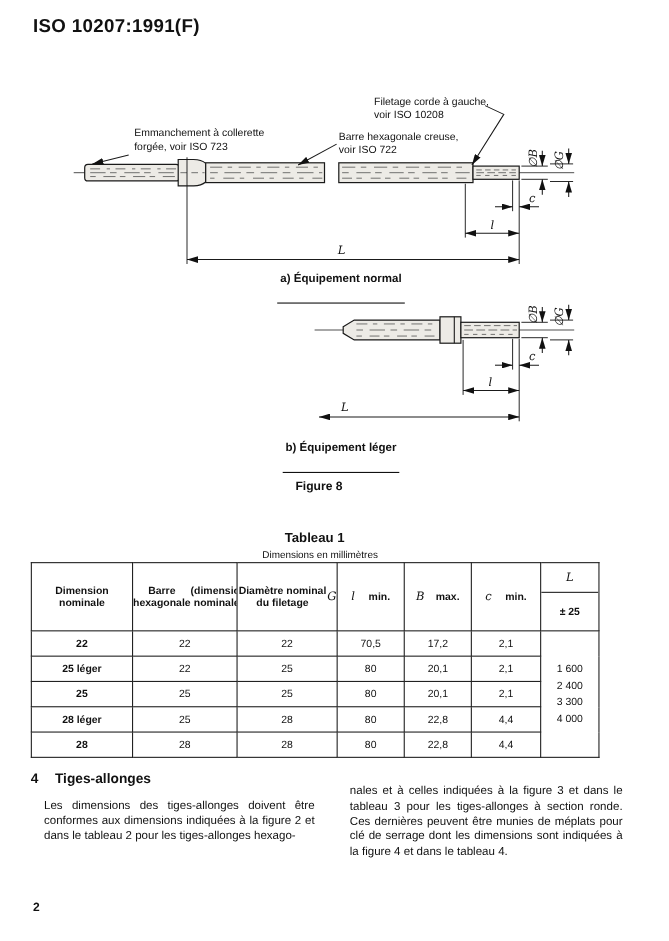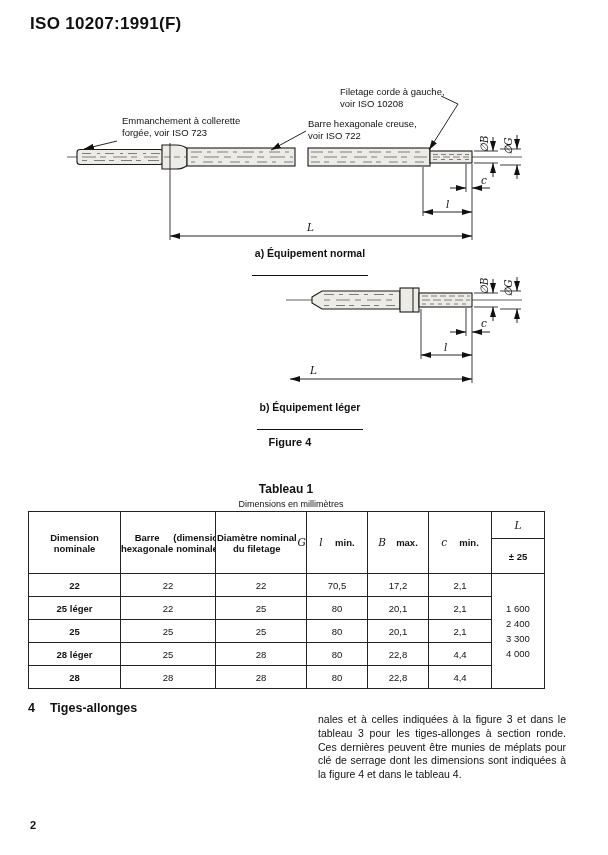--- a/index.html
+++ b/index.html
@@ -161,21 +161,21 @@
     <text class="dsym" transform="rotate(-90 488 286)" x="488" y="286" text-anchor="middle">∅B</text>
     <text class="dsym" transform="rotate(-90 512 288)" x="512" y="288" text-anchor="middle">∅G</text>
     <text class="dsym" x="481" y="327">c</text>
     <text class="dsym" x="444" y="351">l</text>
     <text class="dsym" x="310" y="374">L</text>
   </g>
 </svg>
 
 <div class="cap cap-a"><span>a) Équipement normal</span></div>
 <div class="cap cap-b"><span>b) Équipement léger</span></div>
-<div class="figcap">Figure 4</div>
+<div class="figcap">Figure 8</div>
 
 <div class="tbl-title">Tableau 1</div>
 <div class="tbl-units">Dimensions en millimètres</div>
 
 <table class="t1">
   <colgroup>
     <col style="width:92px">
       <col style="width:95px">
       <col style="width:91px">
     <col style="width:61px">
@@ -270,18 +270,19 @@
     <td>4,4</td>
   </tr>
 </tbody>
   </table>
 
 <div class="sec-left">
   <div class="h4">
     <span>4</span>
     <span>Tiges-allonges</span>
   </div>
+  <p>Les dimensions des tiges-allonges doivent être conformes aux dimensions indiquées à la figure 2 et dans le tableau 2 pour les tiges-allonges hexago-</p>
 </div>
 <div class="sec-right">
   <p>nales et à celles indiquées à la figure 3 et dans le tableau 3 pour les tiges-allonges à section ronde. Ces dernières peuvent être munies de méplats pour clé de serrage dont les dimensions sont indiquées à la figure 4 et dans le tableau 4.</p>
 </div>
 
 <div class="pageno">2</div>
 
 </body></html>

